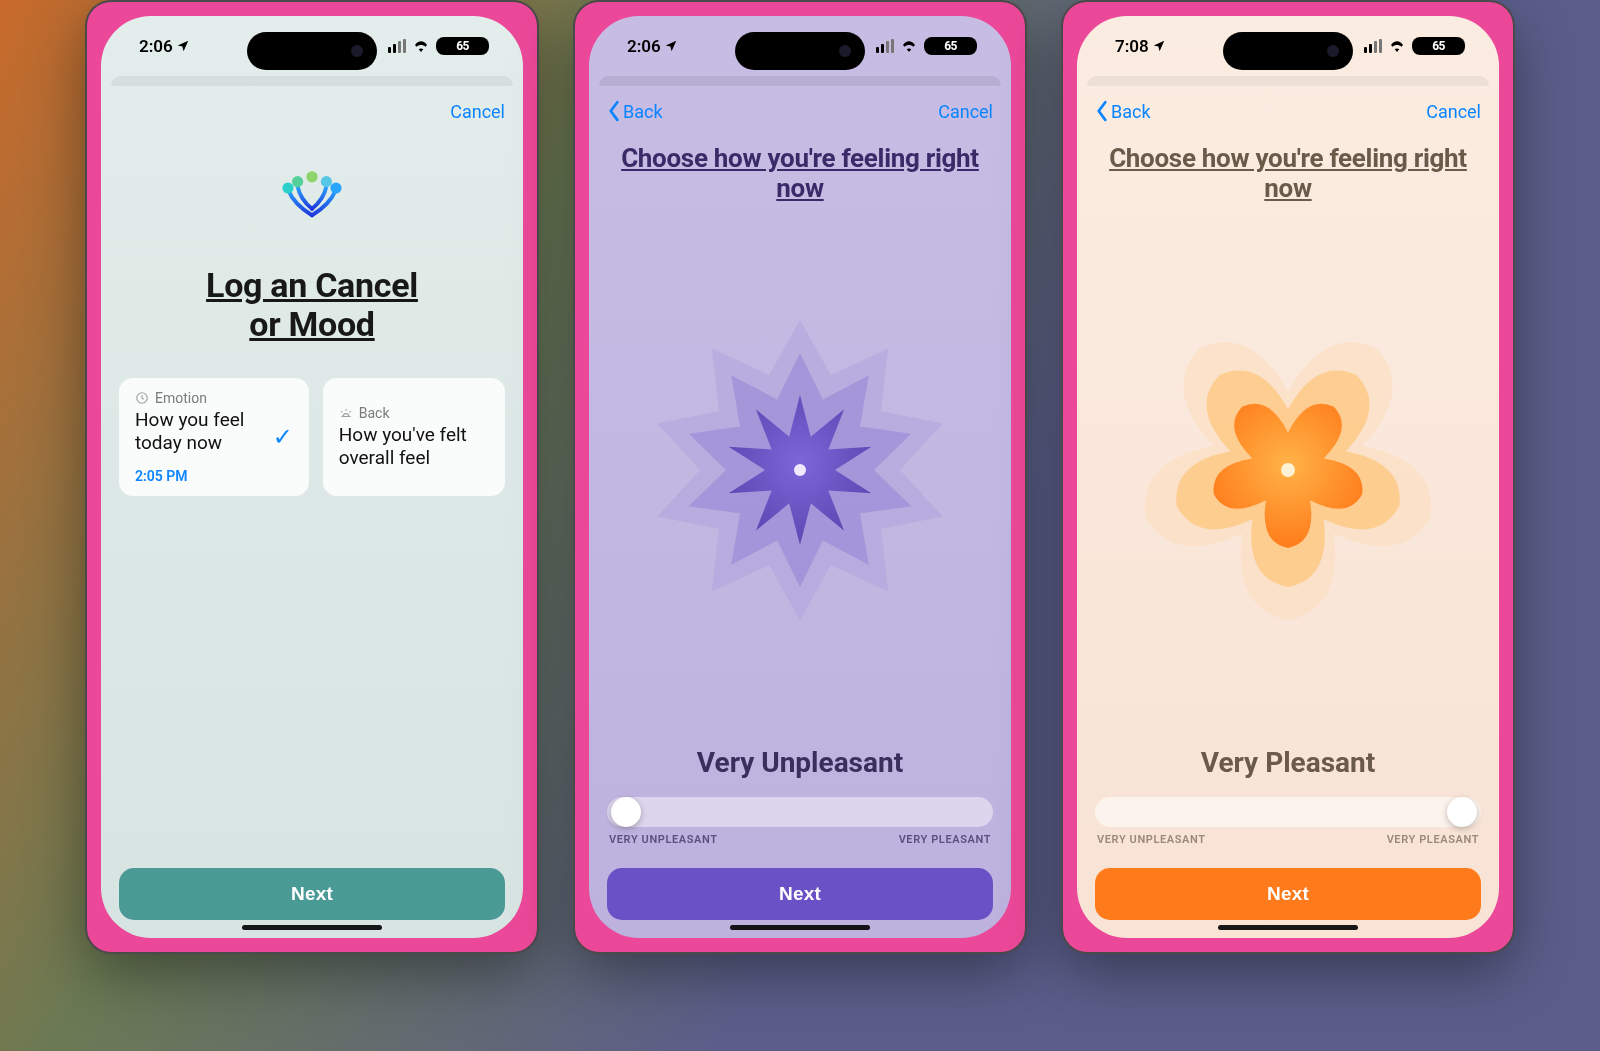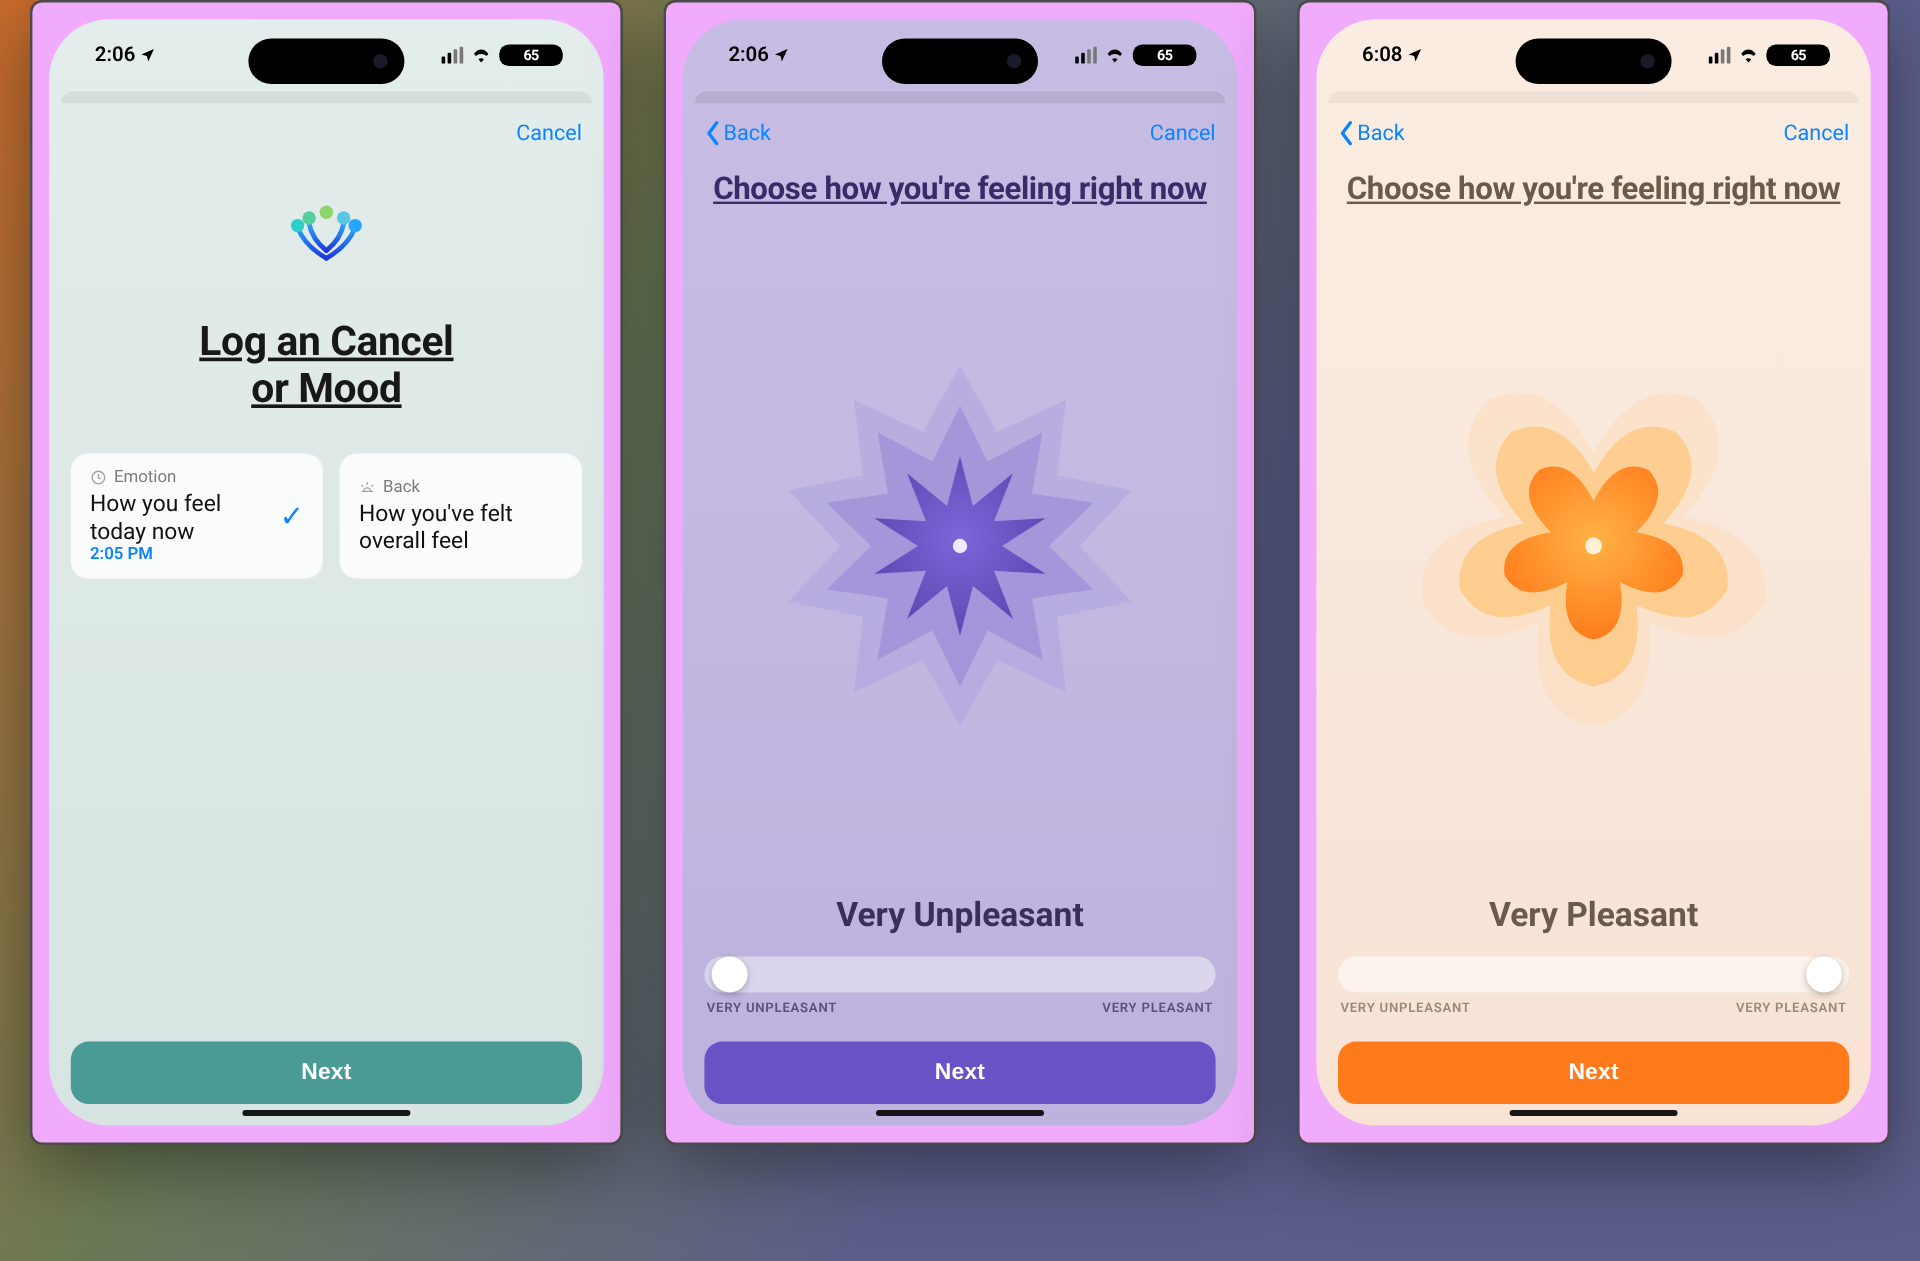--- a/index.html
+++ b/index.html
@@ -14,24 +14,24 @@
     font-family:-apple-system,BlinkMacSystemFont,"Segoe UI",Roboto,Helvetica,Arial,sans-serif;
     background:linear-gradient(120deg,#c86a2b 0%,#6a7a54 30%,#5b5e8a 60%,#5b5e8a 100%);
     min-height:1051px;
     display:flex;
     gap:38px;
     justify-content:center;
     align-items:flex-start;
     padding:0 10px;
   }
   .phone{
-    width:490px;
+    width:450px;
     height:950px;
-    background:#f0abfc;
-    border-radius:8px;
+    background:#ec4899;
+    border-radius:24px;
     padding:14px;
     box-shadow:0 0 0 2px #4a4a4a,0 20px 60px rgba(0,0,0,.4);
     position:relative;
     margin-top:2px;
   }
   .screen{
     width:100%;height:100%;
     border-radius:50px;
     overflow:hidden;
     position:relative;
@@ -93,21 +93,21 @@
 
   .options{margin-top:34px;display:flex;gap:14px}
   .card{
     background:rgba(255,255,255,.85);border-radius:14px;padding:12px 16px;
     display:flex;align-items:center;gap:14px;cursor:pointer;min-height:74px;
   }
   .card .col{flex:1}
   .card .eyebrow{font-size:14px;color:#7a7a7a;display:flex;align-items:center;gap:6px}
   .card .eyebrow svg{width:14px;height:14px;opacity:.7}
   .card .main{font-size:19px;color:#111;margin-top:2px}
-  .card .time{font-size:14px;color:#0a84ff;font-weight:600;margin-top:0}
+  .card .time{font-size:14px;color:#0a84ff;font-weight:600;margin-top:14px}
   .check{color:#0a84ff;font-size:24px}
 
   .graphic{flex:1;display:flex;align-items:center;justify-content:center;margin-top:-10px}
   .graphic svg{width:320px;height:320px}
 
   .mood-word{font-size:28px;font-weight:700;text-align:center;margin-bottom:18px}
   .bg-purple .mood-word{color:#3a2f5c}
   .bg-orange .mood-word{color:#6a5a4a}
 
   .slider{position:relative;height:30px;border-radius:15px;margin:0 0 6px}
@@ -304,21 +304,21 @@
     </div>
   </div>
 </div>
 
 <div class="phone">
   <div class="screen bg-orange">
     <div class="notch"></div>
 
     <div class="statusbar">
       <div class="sb-left">
-        <span>6:08</span>
+        <span>7:08</span>
         <svg class="loc-icon" viewBox="0 0 24 24" fill="currentColor">
             <path d="M3 11l18-8-8 18-2-8-8-2z"></path>
           </svg>
       </div>
       <div class="sb-right">
         <span class="bars">
             <i></i>
             <i></i>
             <i></i>
             <i></i>

